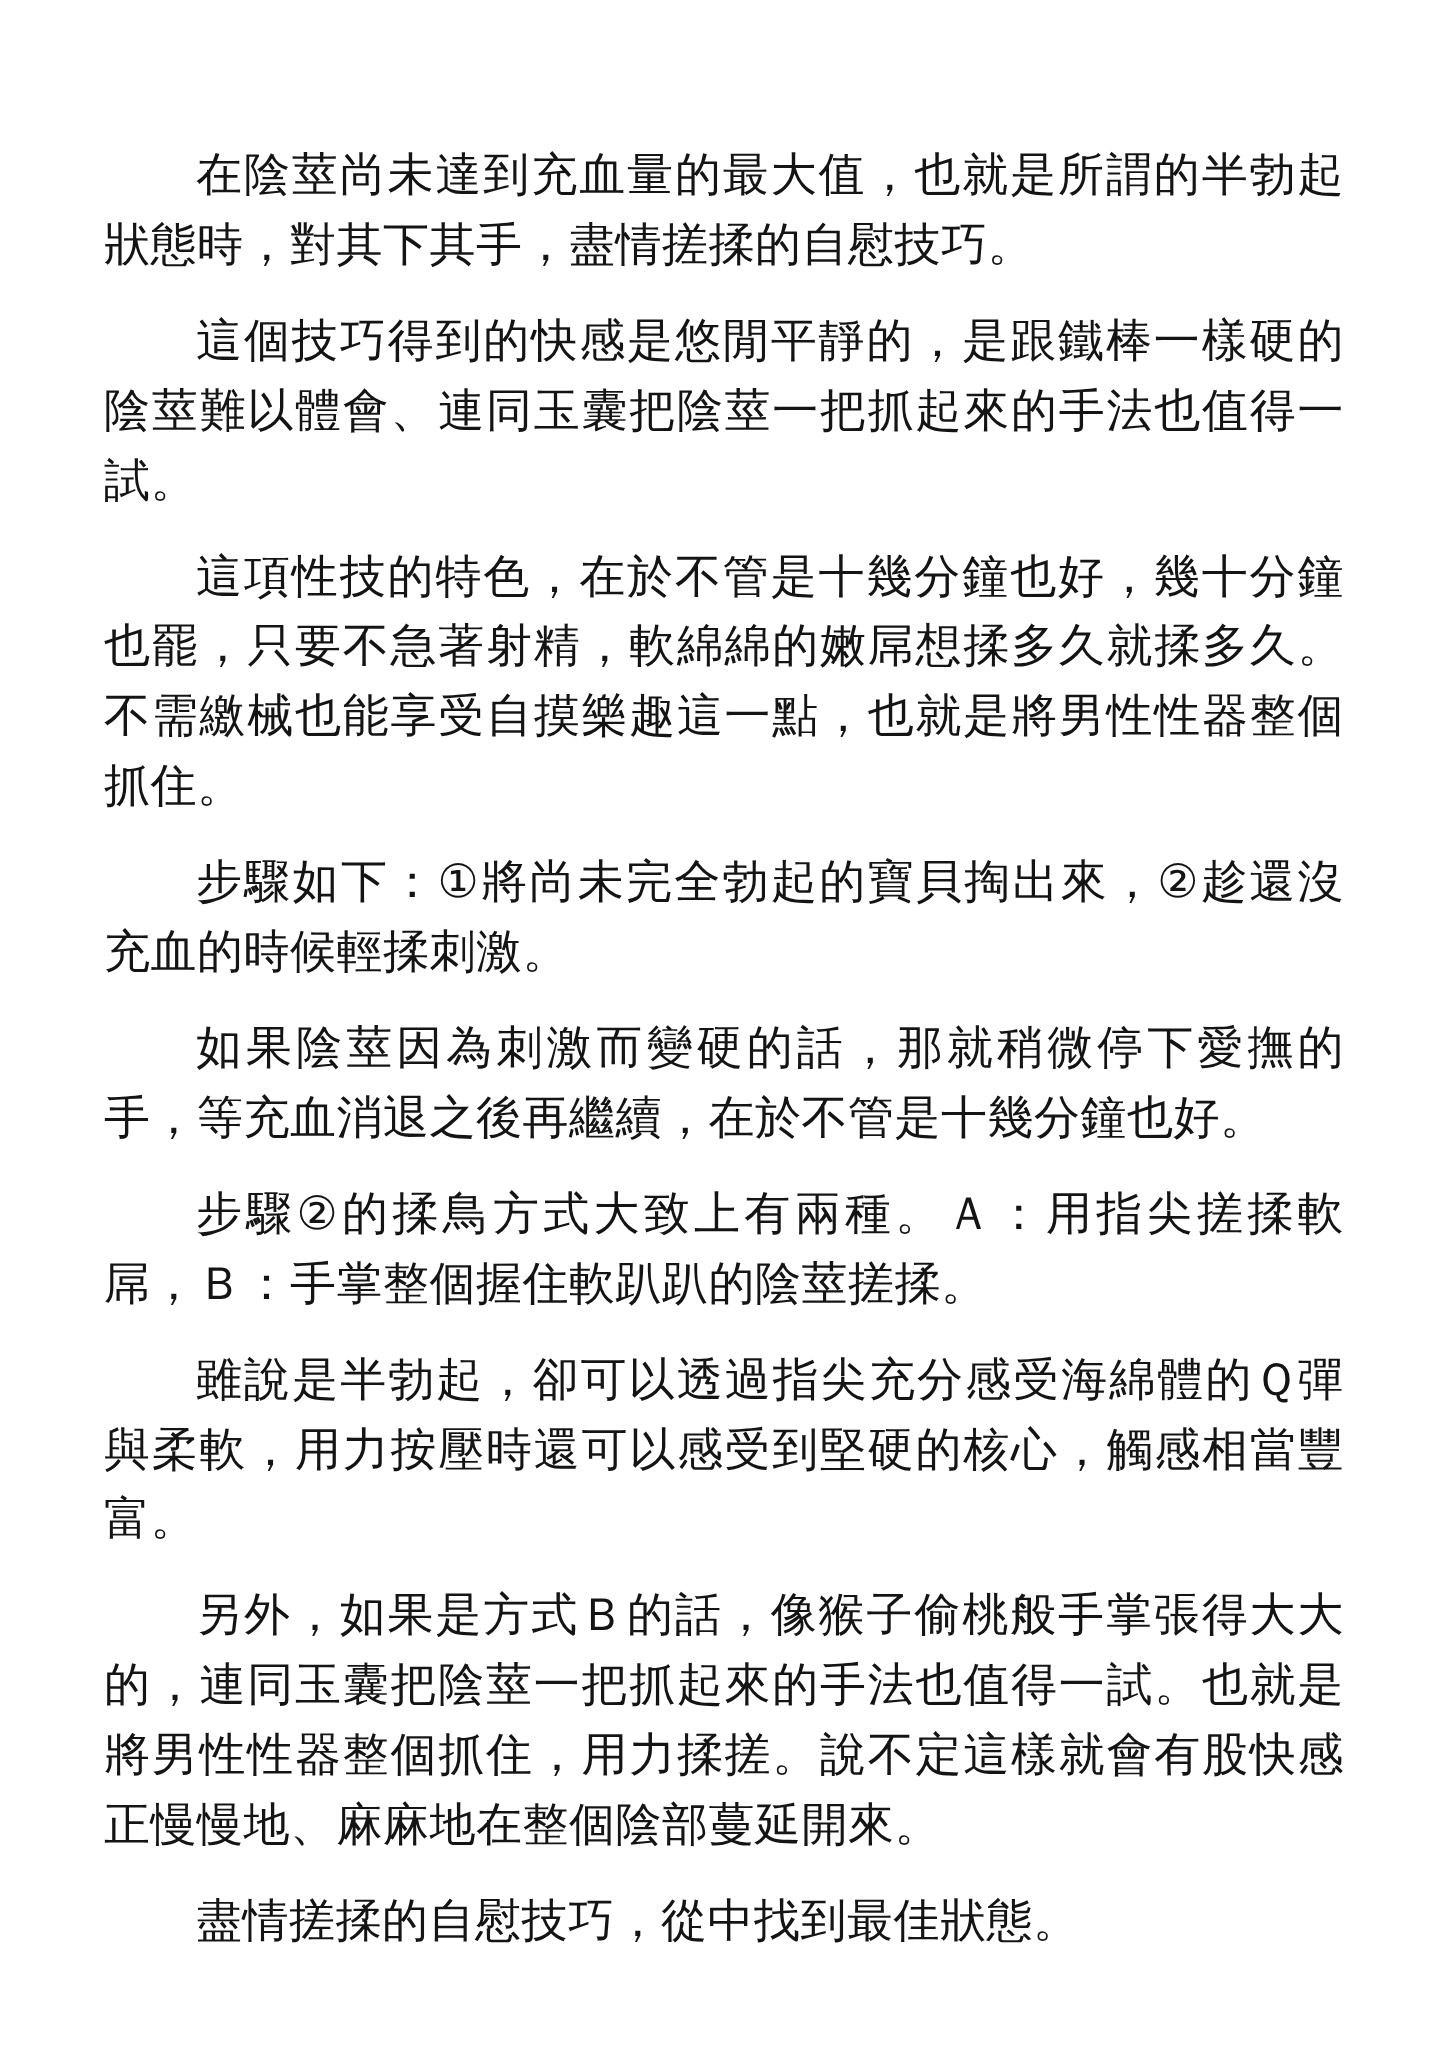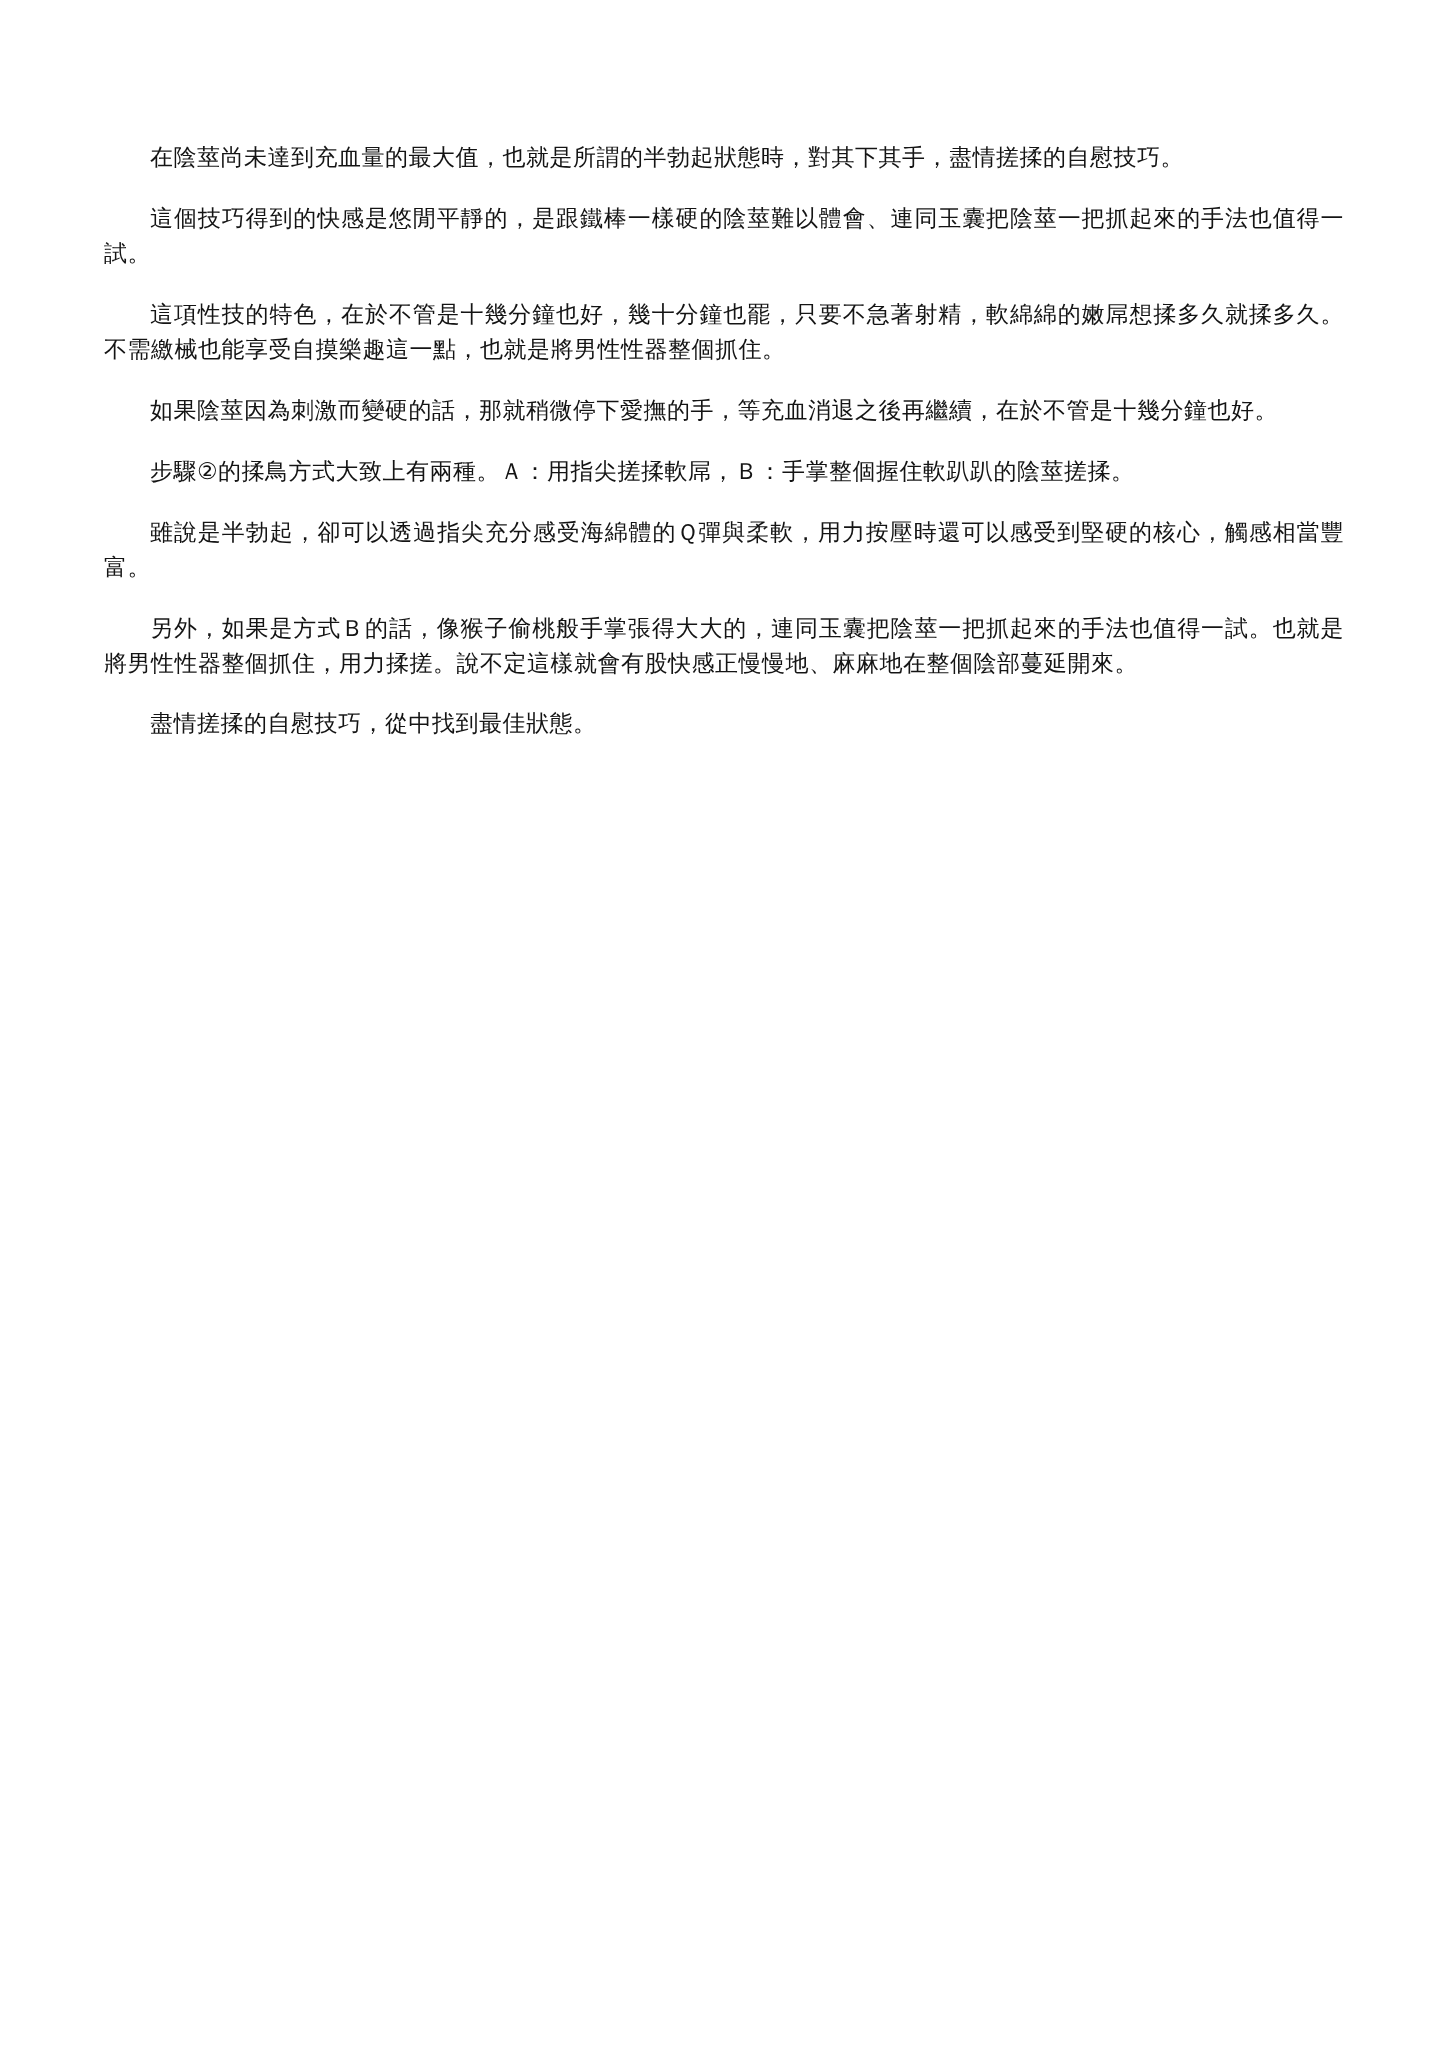--- a/index.html
+++ b/index.html
@@ -21,21 +21,21 @@
     background: #ffffff;
     box-sizing: border-box;
   }
   .content {
     position: absolute;
     left: 104px;
     top: 140px;
     width: 1240px;
   }
   .para {
-    font-size: 23px;
+    font-size: 46px;
     line-height: 1.52;
     letter-spacing: 0.5px;
     text-align: justify;
     text-justify: inter-ideograph;
     margin: 0 0 26px 0;
     text-indent: 2em;
     color: #141414;
     font-weight: 500;
   }
   .para:last-child {
@@ -43,19 +43,20 @@
   }
 </style>
 </head>
 <body>
 
 <div class="page">
   <div class="content">
     <p class="para">在陰莖尚未達到充血量的最大值，也就是所謂的半勃起狀態時，對其下其手，盡情搓揉的自慰技巧。</p>
     <p class="para">這個技巧得到的快感是悠閒平靜的，是跟鐵棒一樣硬的陰莖難以體會、連同玉囊把陰莖一把抓起來的手法也值得一試。</p>
     <p class="para">這項性技的特色，在於不管是十幾分鐘也好，幾十分鐘也罷，只要不急著射精，軟綿綿的嫩屌想揉多久就揉多久。不需繳械也能享受自摸樂趣這一點，也就是將男性性器整個抓住。</p>
+    <p class="para">步驟如下：①將尚未完全勃起的寶貝掏出來，②趁還沒充血的時候輕揉刺激。</p>
     <p class="para">如果陰莖因為刺激而變硬的話，那就稍微停下愛撫的手，等充血消退之後再繼續，在於不管是十幾分鐘也好。</p>
     <p class="para">步驟②的揉鳥方式大致上有兩種。Ａ：用指尖搓揉軟屌，Ｂ：手掌整個握住軟趴趴的陰莖搓揉。</p>
     <p class="para">雖說是半勃起，卻可以透過指尖充分感受海綿體的Ｑ彈與柔軟，用力按壓時還可以感受到堅硬的核心，觸感相當豐富。</p>
     <p class="para">另外，如果是方式Ｂ的話，像猴子偷桃般手掌張得大大的，連同玉囊把陰莖一把抓起來的手法也值得一試。也就是將男性性器整個抓住，用力揉搓。說不定這樣就會有股快感正慢慢地、麻麻地在整個陰部蔓延開來。</p>
     <p class="para">盡情搓揉的自慰技巧，從中找到最佳狀態。</p>
   </div>
 </div>
 
 </body></html>

